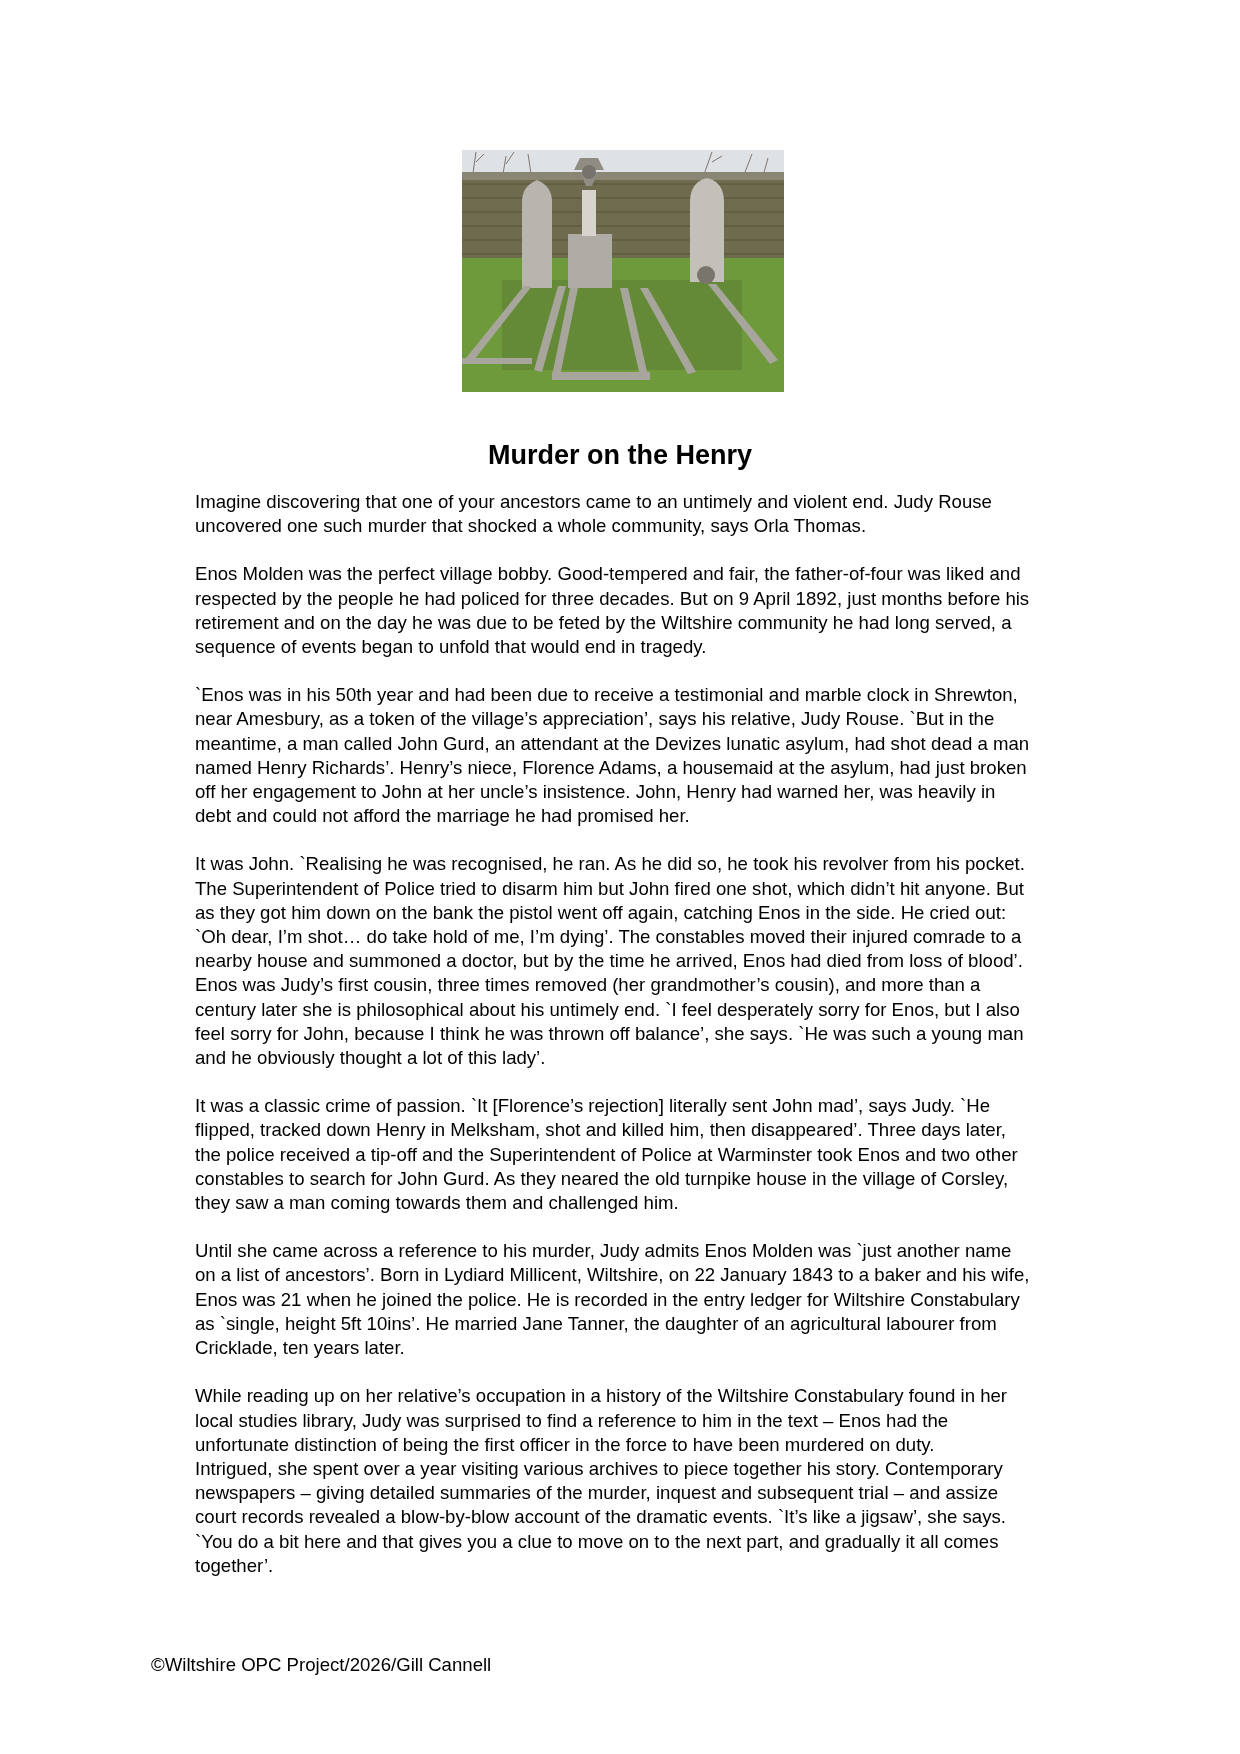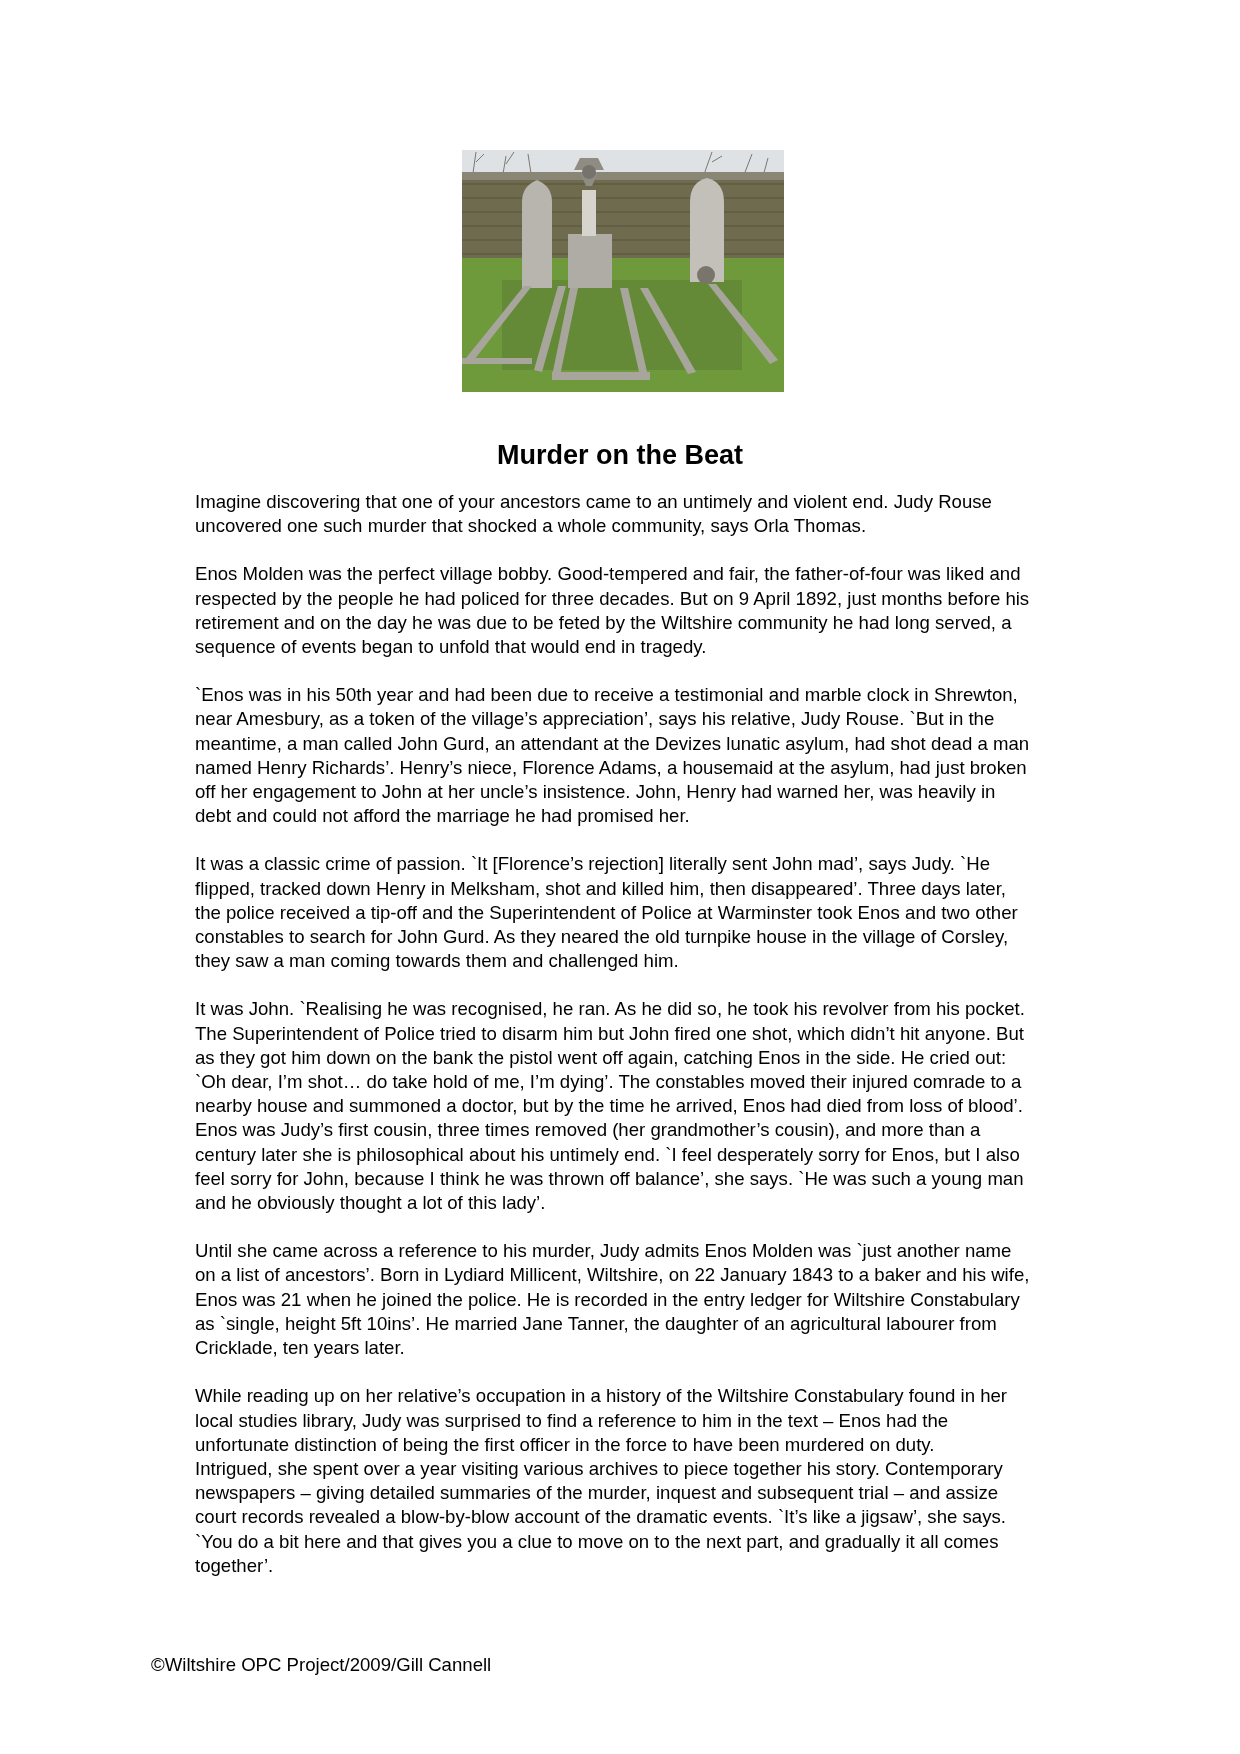--- a/index.html
+++ b/index.html
@@ -99,57 +99,57 @@
       <polygon points="108,138 116,138 98,226 90,226"></polygon>
       <polygon points="158,138 166,138 186,226 178,226"></polygon>
       <polygon points="178,138 186,138 234,222 226,224"></polygon>
       <polygon points="246,134 254,134 316,210 308,214"></polygon>
       <rect x="90" y="222" width="98" height="8"></rect>
       <rect x="0" y="208" width="70" height="6"></rect>
     </g>
   </svg>
 </div>
 
-<h1 class="title">Murder on the Beat</h1>
+<h1 class="title">Murder on the Henry</h1>
 
 <div class="body-text">
   <p class="para">Imagine discovering that one of your ancestors came to an untimely and violent end. Judy Rouse
 uncovered one such murder that shocked a whole community, says Orla Thomas.</p>
   <p class="para">Enos Molden was the perfect village bobby. Good-tempered and fair, the father-of-four was liked and
 respected by the people he had policed for three decades. But on 9 April 1892, just months before his
 retirement and on the day he was due to be feted by the Wiltshire community he had long served, a
 sequence of events began to unfold that would end in tragedy.</p>
   <p class="para">`Enos was in his 50th year and had been due to receive a testimonial and marble clock in Shrewton,
 near Amesbury, as a token of the village’s appreciation’, says his relative, Judy Rouse. `But in the
 meantime, a man called John Gurd, an attendant at the Devizes lunatic asylum, had shot dead a man
 named Henry Richards’. Henry’s niece, Florence Adams, a housemaid at the asylum, had just broken
 off her engagement to John at her uncle’s insistence. John, Henry had warned her, was heavily in
 debt and could not afford the marriage he had promised her.</p>
-  <p class="para">It was a classic crime of passion. `It [Florence’s rejection] literally sent John mad’, says Judy. `He
-flipped, tracked down Henry in Melksham, shot and killed him, then disappeared’. Three days later,
-the police received a tip-off and the Superintendent of Police at Warminster took Enos and two other
-constables to search for John Gurd. As they neared the old turnpike house in the village of Corsley,
-they saw a man coming towards them and challenged him.</p>
   <p class="para">It was John. `Realising he was recognised, he ran. As he did so, he took his revolver from his pocket.
 The Superintendent of Police tried to disarm him but John fired one shot, which didn’t hit anyone. But
 as they got him down on the bank the pistol went off again, catching Enos in the side. He cried out:
 `Oh dear, I’m shot… do take hold of me, I’m dying’. The constables moved their injured comrade to a
 nearby house and summoned a doctor, but by the time he arrived, Enos had died from loss of blood’.
 Enos was Judy’s first cousin, three times removed (her grandmother’s cousin), and more than a
 century later she is philosophical about his untimely end. `I feel desperately sorry for Enos, but I also
 feel sorry for John, because I think he was thrown off balance’, she says. `He was such a young man
 and he obviously thought a lot of this lady’.</p>
+  <p class="para">It was a classic crime of passion. `It [Florence’s rejection] literally sent John mad’, says Judy. `He
+flipped, tracked down Henry in Melksham, shot and killed him, then disappeared’. Three days later,
+the police received a tip-off and the Superintendent of Police at Warminster took Enos and two other
+constables to search for John Gurd. As they neared the old turnpike house in the village of Corsley,
+they saw a man coming towards them and challenged him.</p>
   <p class="para">Until she came across a reference to his murder, Judy admits Enos Molden was `just another name
 on a list of ancestors’. Born in Lydiard Millicent, Wiltshire, on 22 January 1843 to a baker and his wife,
 Enos was 21 when he joined the police. He is recorded in the entry ledger for Wiltshire Constabulary
 as `single, height 5ft 10ins’. He married Jane Tanner, the daughter of an agricultural labourer from
 Cricklade, ten years later.</p>
   <p class="para">While reading up on her relative’s occupation in a history of the Wiltshire Constabulary found in her
 local studies library, Judy was surprised to find a reference to him in the text – Enos had the
 unfortunate distinction of being the first officer in the force to have been murdered on duty.
 Intrigued, she spent over a year visiting various archives to piece together his story. Contemporary
 newspapers – giving detailed summaries of the murder, inquest and subsequent trial – and assize
 court records revealed a blow-by-blow account of the dramatic events. `It’s like a jigsaw’, she says.
 `You do a bit here and that gives you a clue to move on to the next part, and gradually it all comes
 together’.</p>
 </div>
 
-<div class="footer">©Wiltshire OPC Project/2009/Gill Cannell</div>
+<div class="footer">©Wiltshire OPC Project/2026/Gill Cannell</div>
 
 </body></html>

